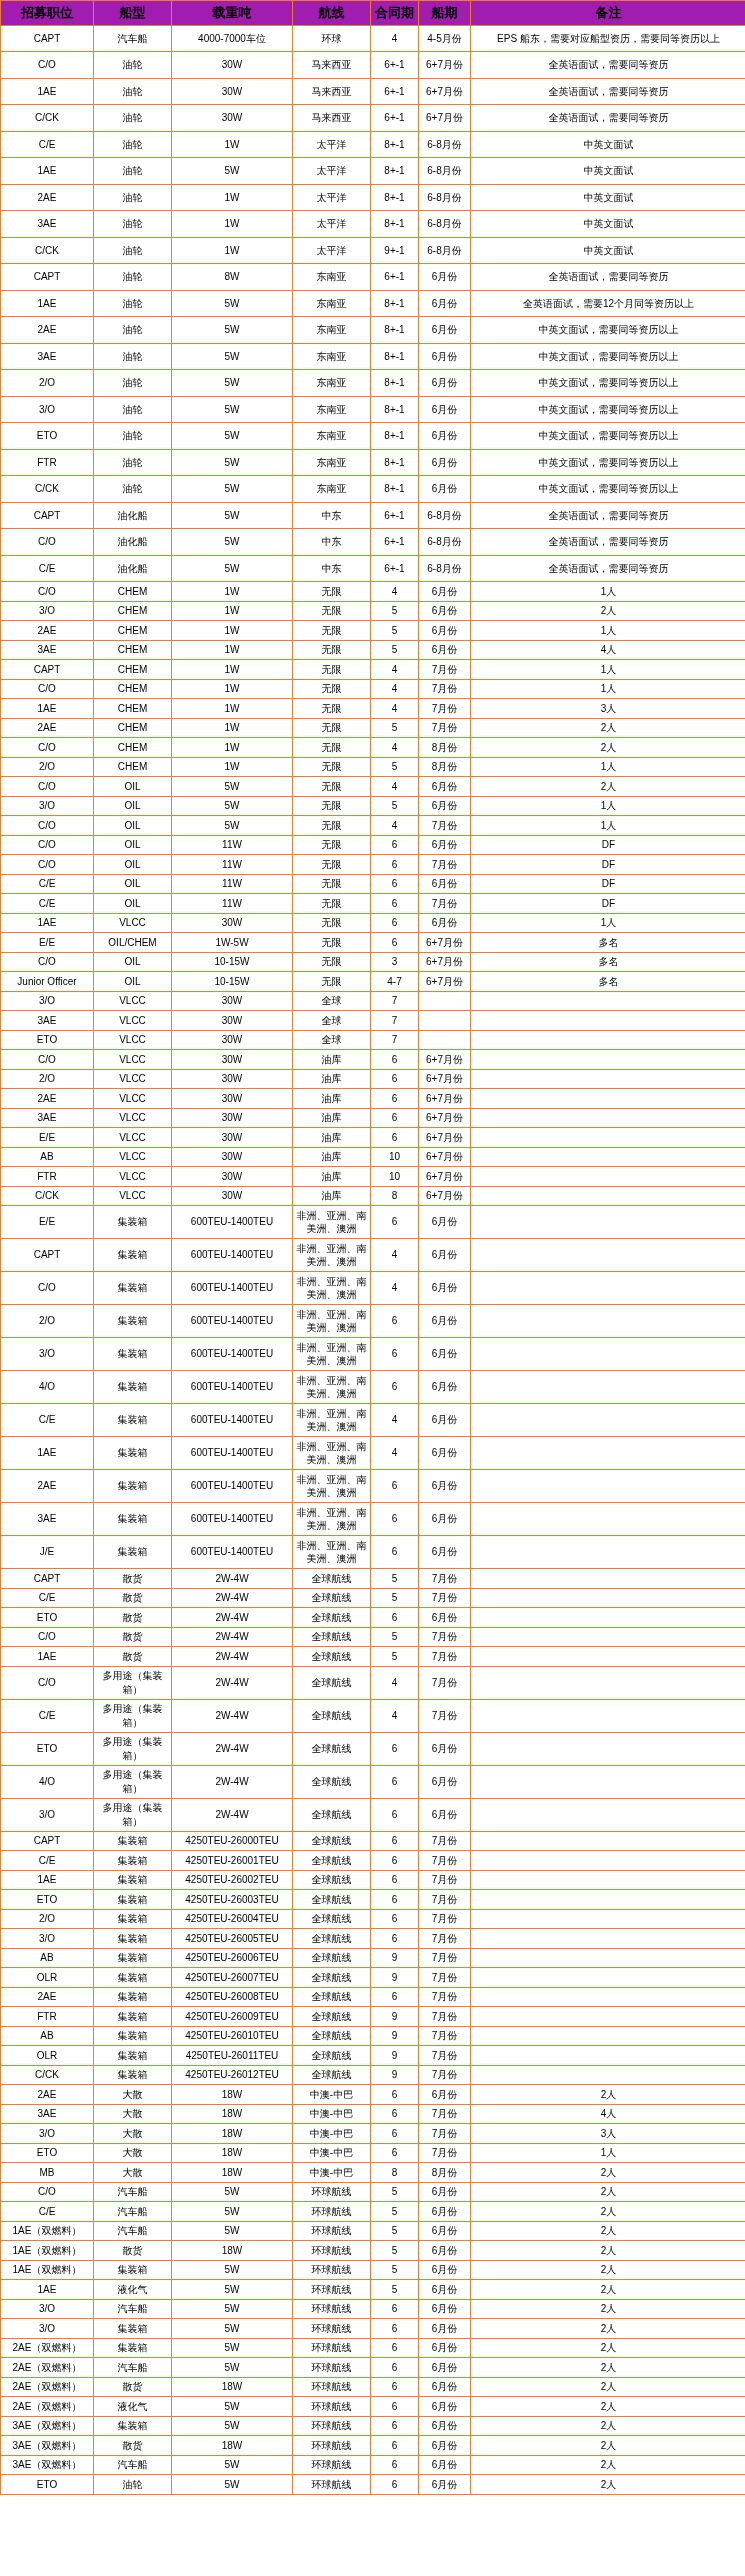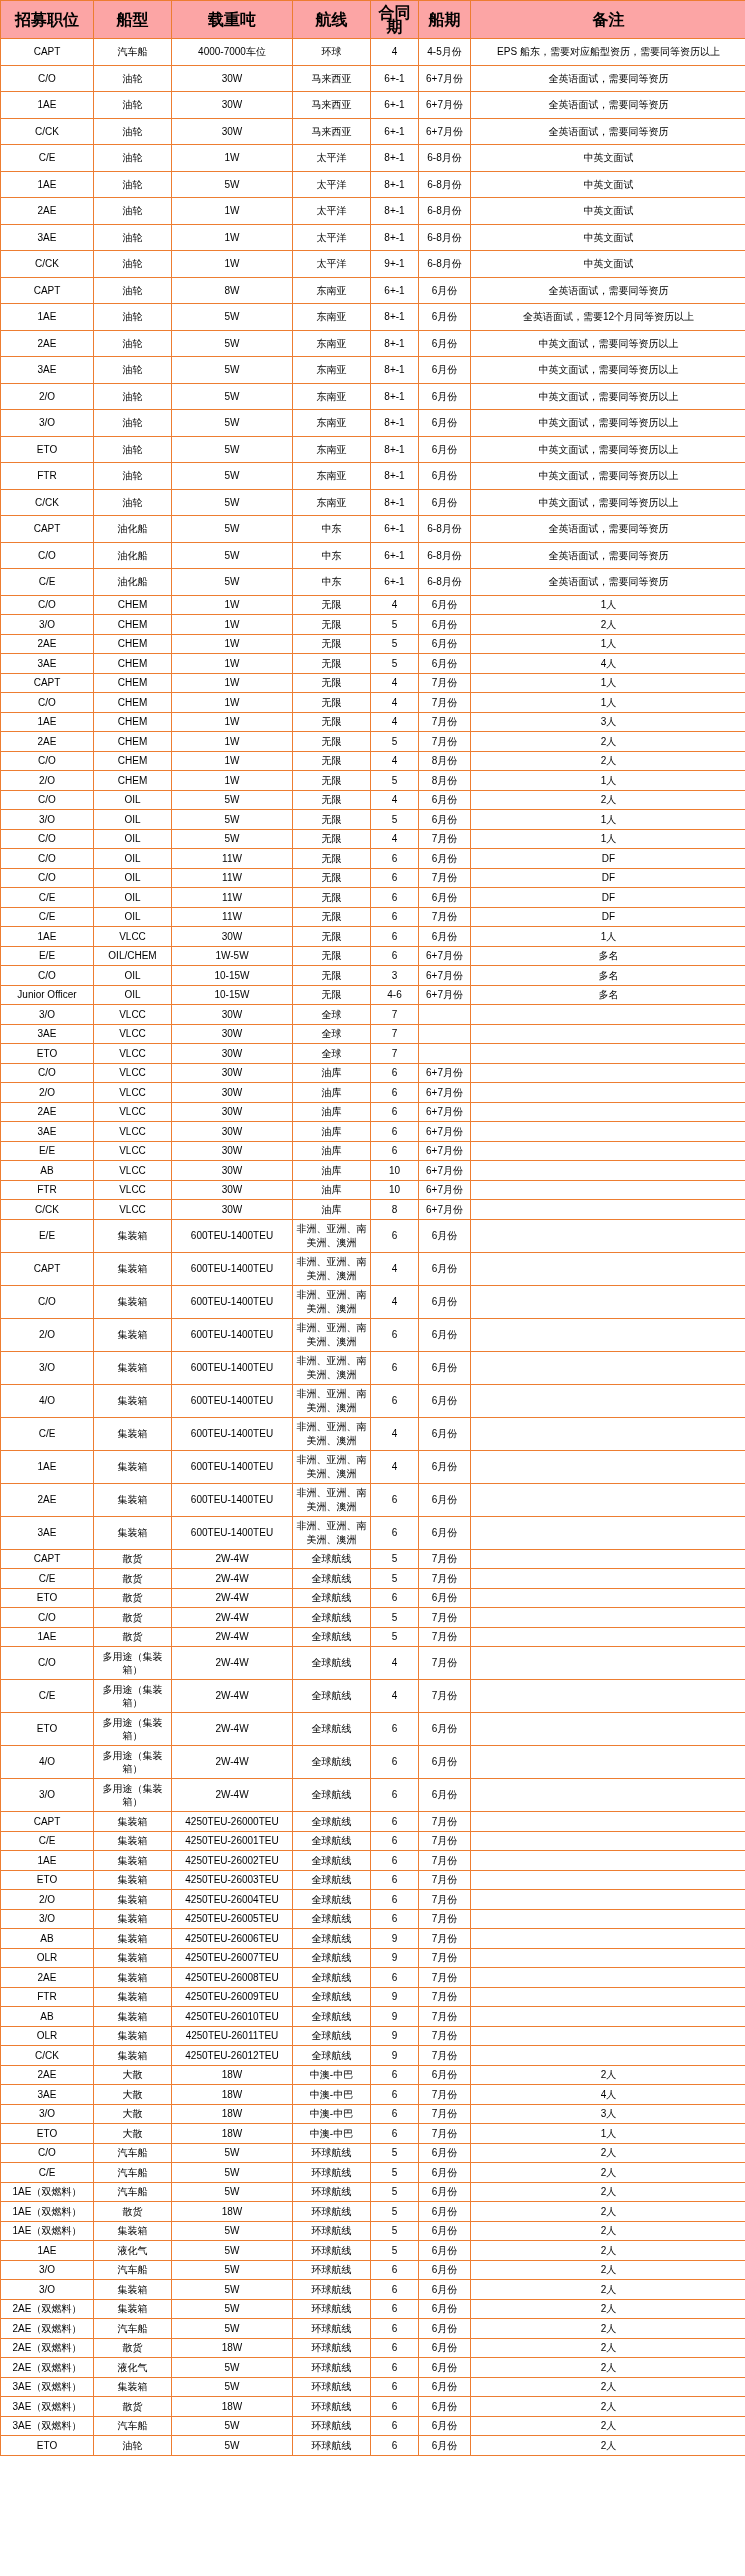--- a/index.html
+++ b/index.html
@@ -23,23 +23,23 @@
     border: 0.8px solid #ED7D31;
     text-align: center;
     vertical-align: middle;
     font-size: 10px;
     line-height: 13.5px;
     padding: 2.5px 3.4px;
     overflow-wrap: anywhere;
     word-break: break-word;
   }
   table.recruit-table thead th {
-    background: #fca5a5;
+    background: #a21caf;
     font-weight: bold;
-    font-size: 16px;
+    font-size: 13px;
     padding: 5px 3.4px;
     color: #000000;
   }
   
   table.recruit-table tbody tr:nth-child(-n+21) td {
     padding-top: 6px;
     padding-bottom: 6px;
   }
 </style>
 </head>
@@ -435,21 +435,21 @@
         <td>无限</td>
         <td>3</td>
         <td>6+7月份</td>
         <td>多名</td>
       </tr>
       <tr>
         <td>Junior Officer</td>
         <td>OIL</td>
         <td>10-15W</td>
         <td>无限</td>
-        <td>4-6</td>
+        <td>4-7</td>
         <td>6+7月份</td>
         <td>多名</td>
       </tr>
       <tr>
         <td>3/O</td>
         <td>VLCC</td>
         <td>30W</td>
         <td>全球</td>
         <td>7</td>
         <td></td>
@@ -621,20 +621,29 @@
         <td>2AE</td>
         <td>集装箱</td>
         <td>600TEU-1400TEU</td>
         <td>非洲、亚洲、南美洲、澳洲</td>
         <td>6</td>
         <td>6月份</td>
         <td></td>
       </tr>
       <tr>
         <td>3AE</td>
+        <td>集装箱</td>
+        <td>600TEU-1400TEU</td>
+        <td>非洲、亚洲、南美洲、澳洲</td>
+        <td>6</td>
+        <td>6月份</td>
+        <td></td>
+      </tr>
+      <tr>
+        <td>J/E</td>
         <td>集装箱</td>
         <td>600TEU-1400TEU</td>
         <td>非洲、亚洲、南美洲、澳洲</td>
         <td>6</td>
         <td>6月份</td>
         <td></td>
       </tr>
       <tr>
         <td>CAPT</td>
         <td>散货</td>
@@ -870,20 +879,29 @@
         <td>3人</td>
       </tr>
       <tr>
         <td>ETO</td>
         <td>大散</td>
         <td>18W</td>
         <td>中澳-中巴</td>
         <td>6</td>
         <td>7月份</td>
         <td>1人</td>
+      </tr>
+      <tr>
+        <td>MB</td>
+        <td>大散</td>
+        <td>18W</td>
+        <td>中澳-中巴</td>
+        <td>8</td>
+        <td>8月份</td>
+        <td>2人</td>
       </tr>
       <tr>
         <td>C/O</td>
         <td>汽车船</td>
         <td>5W</td>
         <td>环球航线</td>
         <td>5</td>
         <td>6月份</td>
         <td>2人</td>
       </tr>

